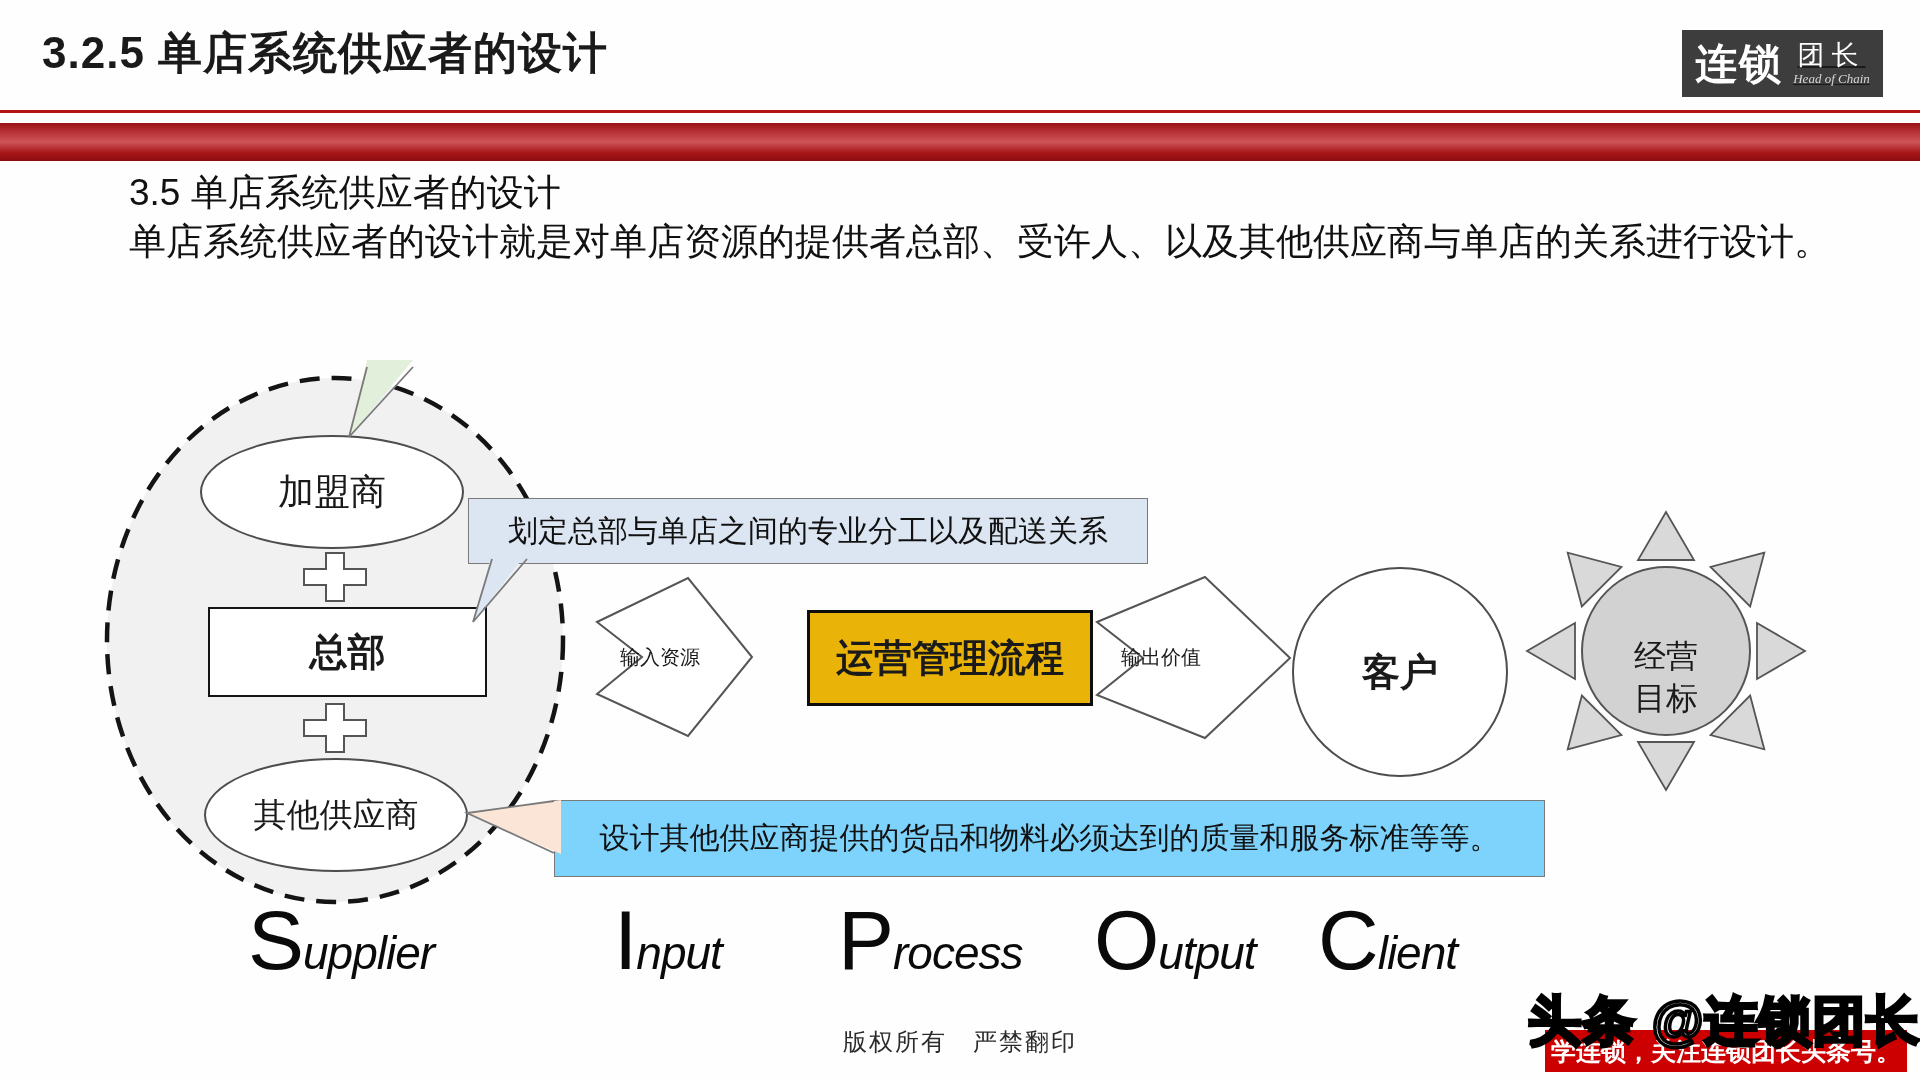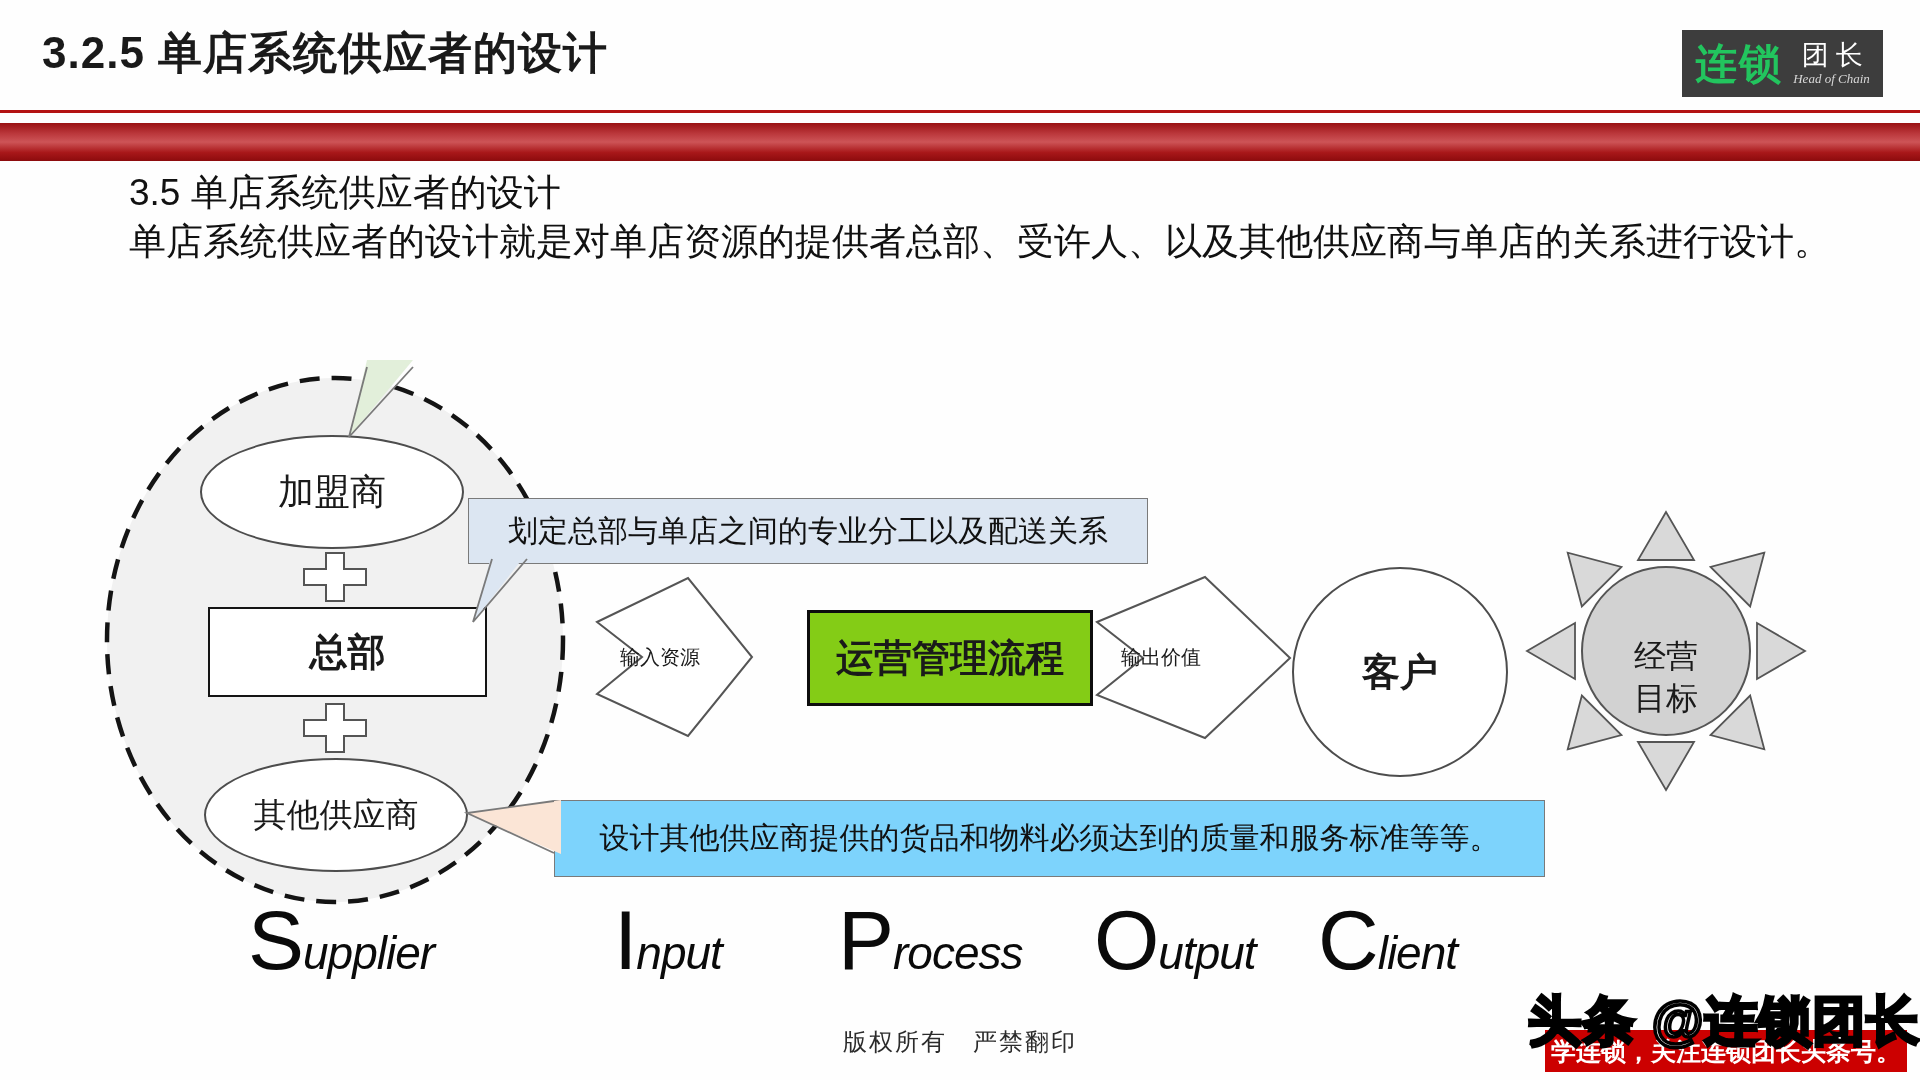--- a/index.html
+++ b/index.html
@@ -5,37 +5,37 @@
   html,body{margin:0;padding:0;background:#888;}
   .slide{
     position:relative;width:1920px;height:1080px;background:#fefefe;overflow:hidden;
     font-family:"Liberation Sans","DejaVu Sans",sans-serif;color:#1a1a1a;
   }
   .abs{position:absolute;}
   
   .page-title{left:42px;top:24px;font-size:44px;font-weight:900;letter-spacing:1px;z-index:4;}
   .logo{left:1682px;top:30px;width:201px;height:67px;background:#3d3d3d;z-index:4;
         display:flex;align-items:center;justify-content:center;gap:10px;}
-  .logo-main{color:#22c55e;font-size:42px;font-weight:900;letter-spacing:2px;line-height:1;}
-  .logo-right{display:flex;flex-direction:column;align-items:flex-end;line-height:1;}
+  .logo-main{color:#ffffff;font-size:42px;font-weight:900;letter-spacing:2px;line-height:1;}
+  .logo-right{display:flex;flex-direction:column;align-items:center;line-height:1;text-decoration:underline;}
   .logo-secondary{color:#fff;font-size:27px;font-weight:500;letter-spacing:7px;}
   .logo-subtitle{color:#d8d8d8;font-size:13px;font-style:italic;margin-top:3px;
                  font-family:"Liberation Serif","DejaVu Serif",serif;white-space:nowrap;}
   .thin-red-line{left:0;top:110px;width:1920px;height:3px;background:#b31212;z-index:3;}
   .red-bar{left:0;top:123px;width:1920px;height:38px;z-index:3;
     background:linear-gradient(180deg,#9a1113 0%,#bb383c 28%,#cd5457 50%,#a81719 78%,#8c0b0d 100%);}
   
   .intro{left:129px;top:168px;font-size:37px;line-height:49px;z-index:4;color:#111;}
   
   .lbl{display:flex;align-items:center;justify-content:center;text-align:center;z-index:2;}
   .ellipse{background:#fff;border:2px solid #4d4d4d;border-radius:50%;}
   .franchisee{left:200px;top:435px;width:260px;height:110px;font-size:36px;}
   .other-suppliers{left:204px;top:758px;width:260px;height:110px;font-size:33px;}
   .hq-box{left:208px;top:607px;width:275px;height:86px;background:#fff;border:2.5px solid #141414;font-size:38px;font-weight:800;}
-  .process-box{left:807px;top:610px;width:280px;height:90px;background:#84cc16;border:3px solid #0d0d0d;font-size:38px;font-weight:800;}
+  .process-box{left:807px;top:610px;width:280px;height:90px;background:#eab308;border:3px solid #0d0d0d;font-size:38px;font-weight:800;}
   .client-circle{left:1292px;top:567px;width:212px;height:206px;font-size:38px;font-weight:800;}
   .arrow-label{font-size:20px;z-index:2;}
   .input-label{left:592px;top:628px;width:136px;height:58px;}
   .output-label{left:1093px;top:628px;width:136px;height:58px;}
   .goal-label{left:1596px;top:604px;width:140px;height:94px;font-size:32px;line-height:42px;z-index:2;flex-direction:column;margin-top:26px;}
   
   .callout{z-index:2;display:flex;align-items:center;justify-content:center;text-align:center;
            border:1.8px solid #7a7a7a;font-size:30px;color:#111;}
   .callout-green{left:343px;top:292px;width:777px;height:75px;background:#e2efda;}
   .callout-blue{left:468px;top:498px;width:678px;height:64px;background:#dce6f2;}

